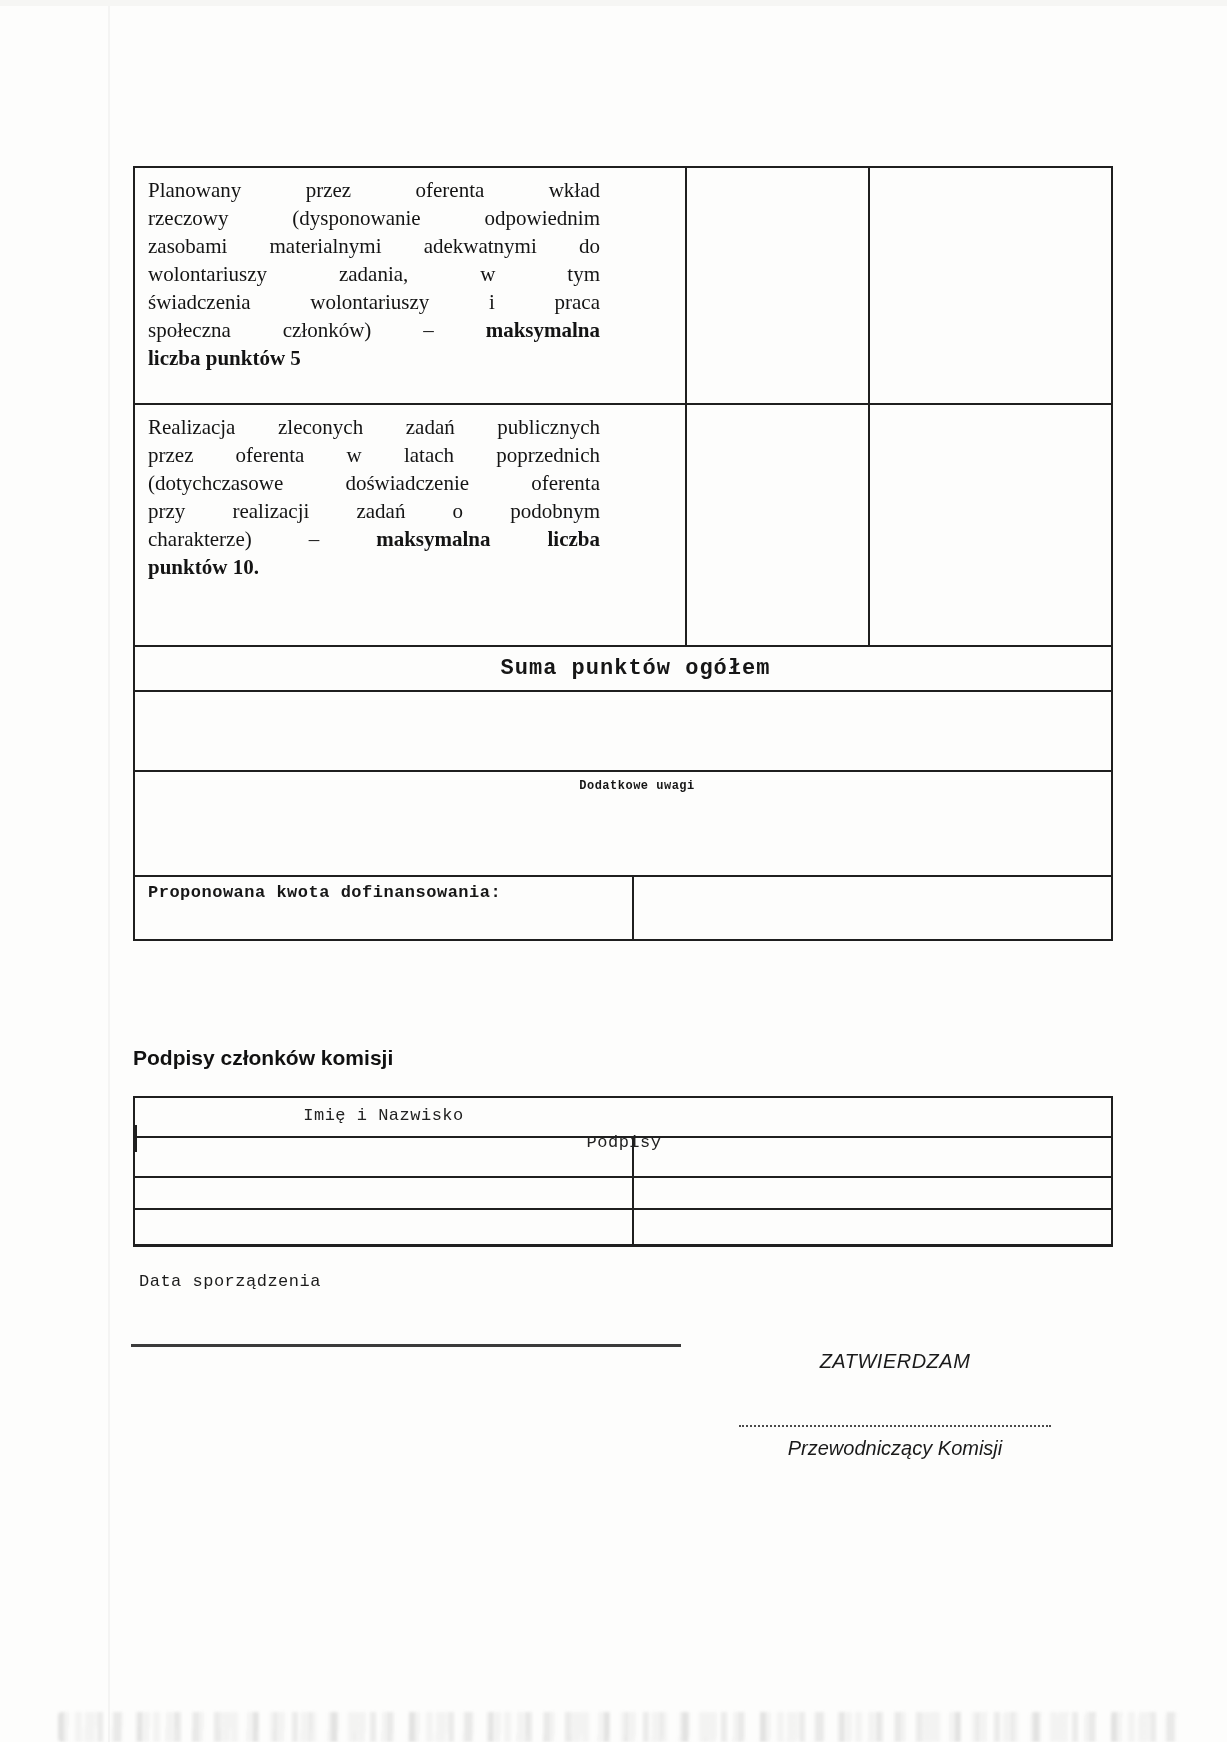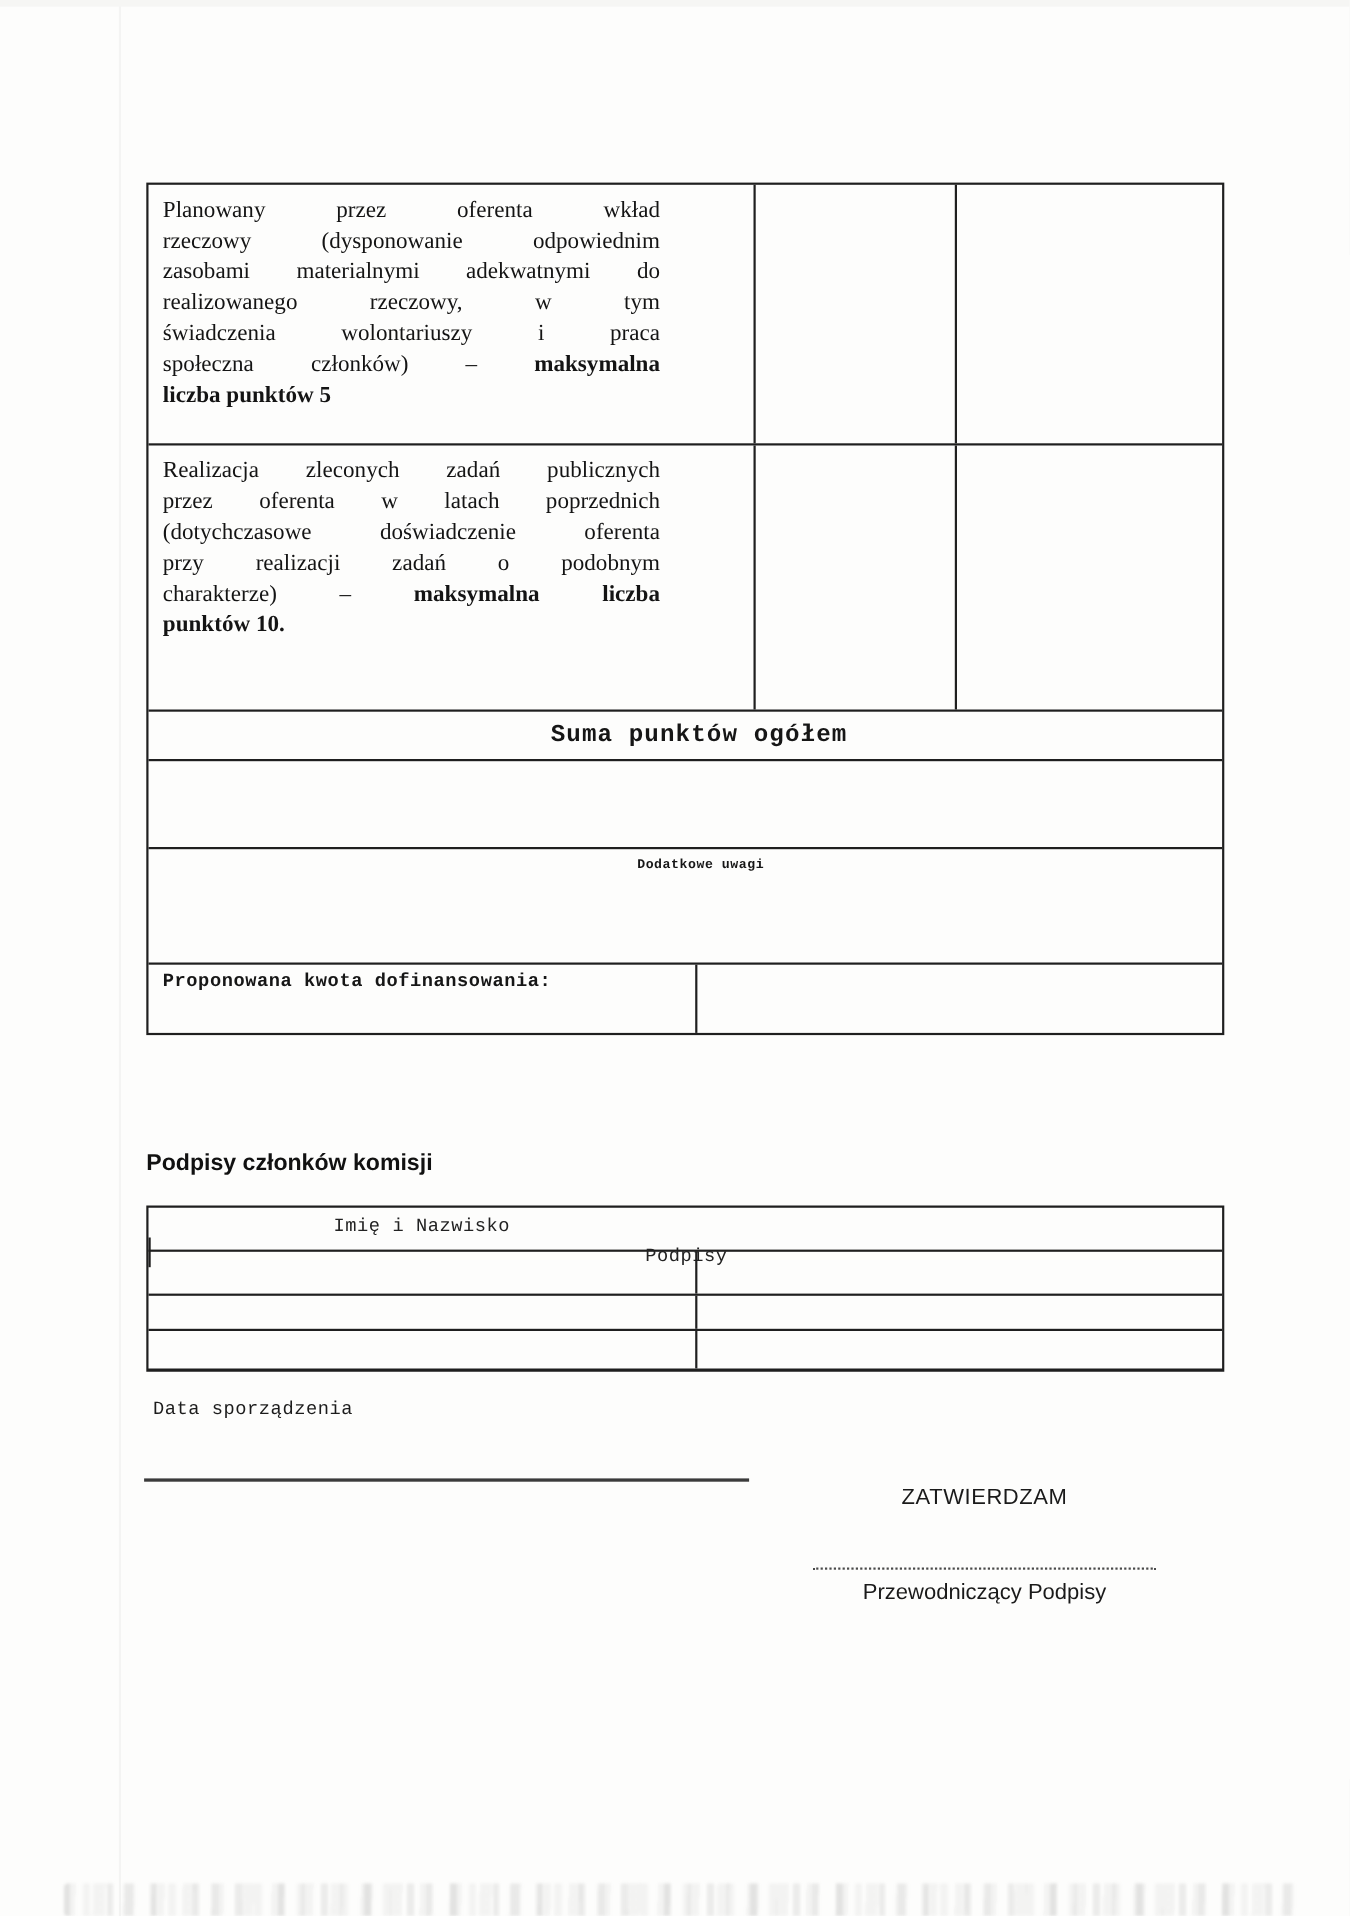--- a/index.html
+++ b/index.html
@@ -112,21 +112,21 @@
     position:absolute;left:139px;top:1266px;
     font-family:"Liberation Mono", monospace;
     font-size:17px;letter-spacing:.5px;color:#1c1c1c;
   }
   .date-line{
     position:absolute;left:131px;top:1338px;width:550px;height:3px;
     background:#3b3b3b;
   }
   .approve-block{
     position:absolute;left:730px;top:1344px;width:330px;text-align:center;
-    font-family:"Liberation Sans", sans-serif;color:#1a1a1a;
+    font-family:"Liberation Sans", sans-serif;color:#1a1a1a;font-style:italic;
   }
   .approve-label{font-size:20px;letter-spacing:.5px;}
   .dotted-line{
     margin:40px auto 0 auto;width:312px;height:12px;
     border-bottom:2px dotted #4a4a4a;
   }
   .chairman-label{margin-top:10px;font-size:20px;}
 </style>
 </head>
 <body>
@@ -136,21 +136,21 @@
   <div class="fold"></div>
 
   <div class="eval-table">
 
     <div class="row r-crit1">
       <div class="cell c-text">
         <div class="crit">
             <div class="jline"><span>Planowany przez oferenta wkład</span></div>
             <div class="jline"><span>rzeczowy (dysponowanie odpowiednim</span></div>
             <div class="jline"><span>zasobami materialnymi adekwatnymi do</span></div>
-            <div class="jline"><span>realizowanego rzeczowy, w tym</span></div>
+            <div class="jline"><span>wolontariuszy zadania, w tym</span></div>
             <div class="jline"><span>świadczenia wolontariuszy i praca</span></div>
             <div class="jline"><span>społeczna członków) –</span> <span class="bseg">maksymalna</span></div>
             <div class="jline jlast"><span class="bseg">liczba punktów 5</span></div>
           </div>
       </div>
       <div class="cell c-score-a"></div>
       <div class="cell c-score-b"></div>
     </div>
 
     <div class="row r-crit2">
@@ -213,18 +213,18 @@
       </div>
     </div>
 
   <div class="date-label">Data sporządzenia</div>
 
   <div class="date-line"></div>
 
   <div class="approve-block">
     <div class="approve-label">ZATWIERDZAM</div>
     <div class="dotted-line"></div>
-    <div class="chairman-label">Przewodniczący Podpisy</div>
+    <div class="chairman-label">Przewodniczący Komisji</div>
   </div>
 
   <div class="noise-band"></div>
 
 </div>
 
 </body></html>

